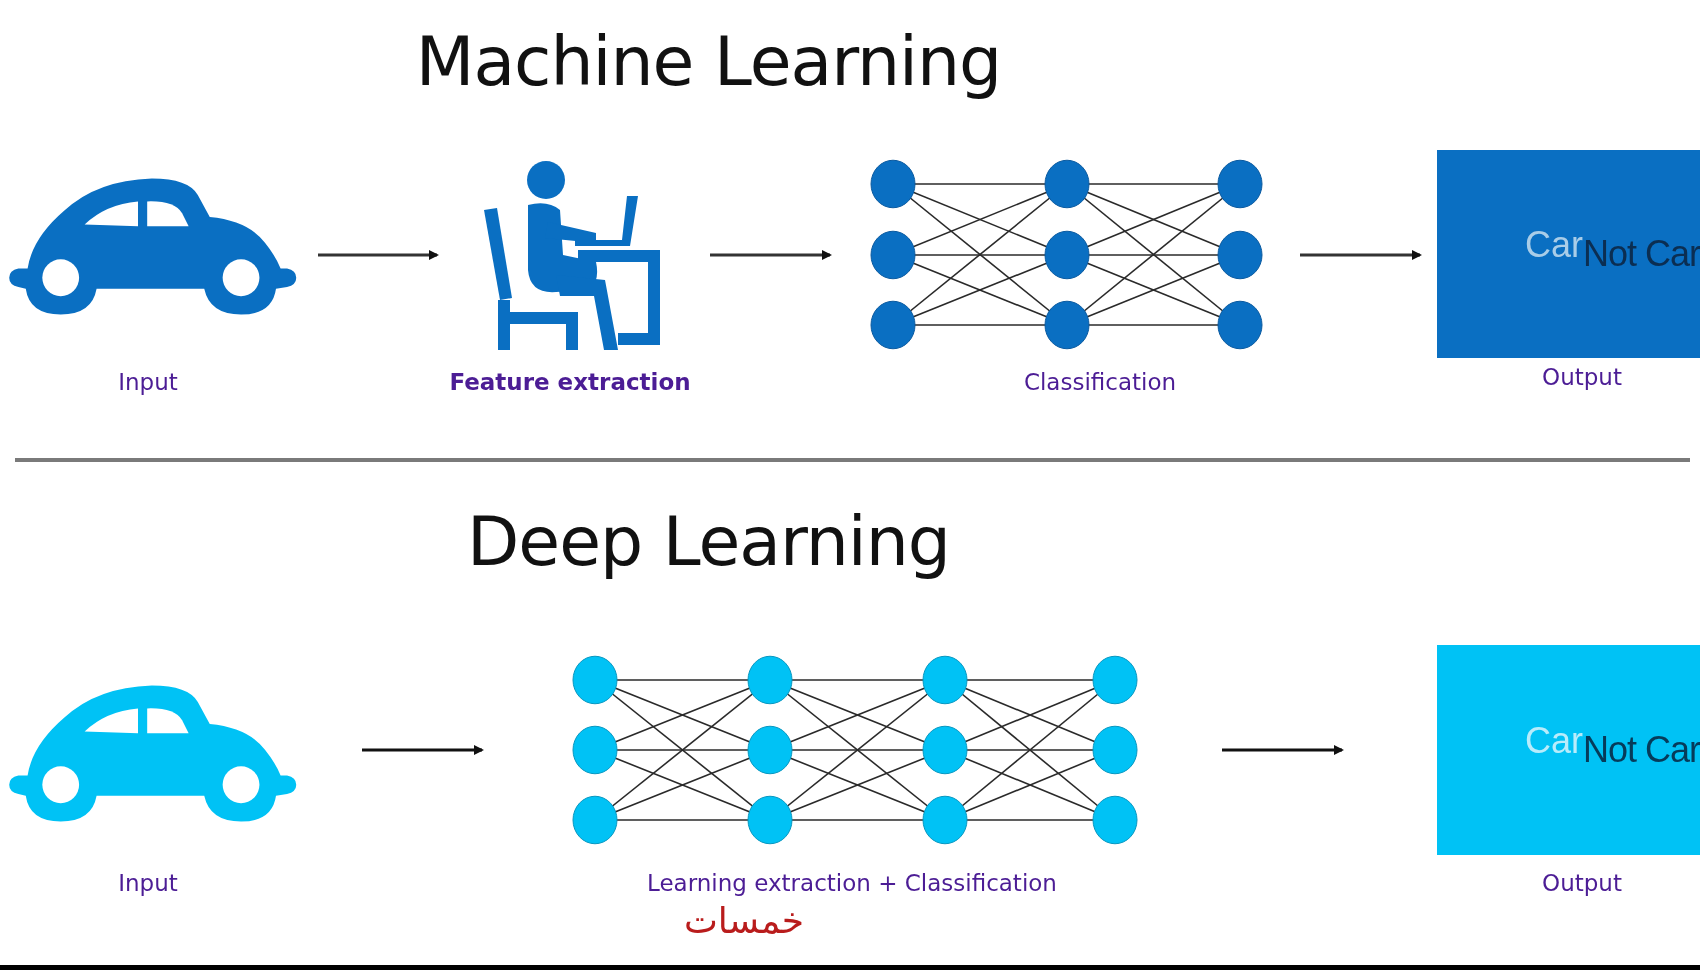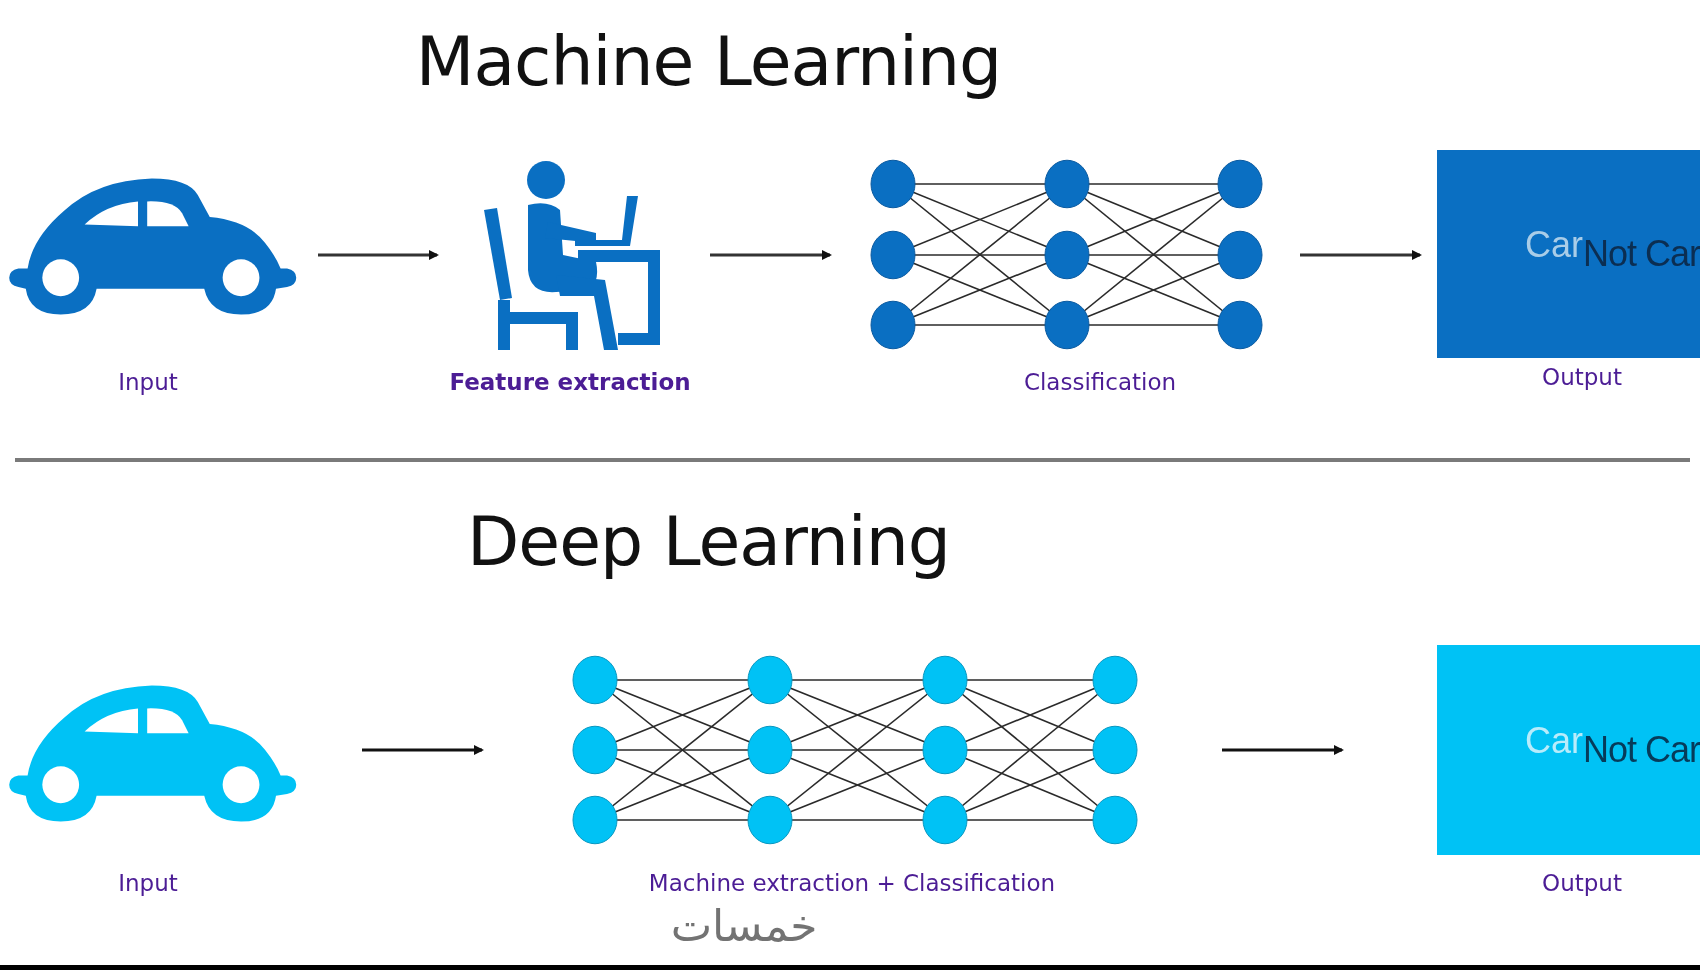--- a/index.html
+++ b/index.html
@@ -10,21 +10,21 @@
            letter-spacing:-1px; color:#111; }
   .label { position:absolute; font-size:23px; color:#4c1d95; white-space:nowrap;
            transform:translateX(-50%); font-family:"DejaVu Sans", sans-serif; }
   .outbox { position:absolute; left:1437px; width:263px; display:flex;
             flex-direction:row; align-items:center; justify-content:flex-end; }
   .outbox .l1 { font-family:"Liberation Sans", sans-serif; font-size:36px; margin-bottom:18px; }
   .outbox .l2 { font-family:Liberation Sans, sans-serif; font-size:36px; letter-spacing:-1px; }
   .divider { position:absolute; left:15px; width:1675px; top:458px; height:4px; background:#7a7a7a; }
   .bottom-bar { position:absolute; left:0; top:965px; width:1700px; height:5px; background:#000; }
   .watermark { position:absolute; left:0; width:1488px; top:900px; text-align:center;
-               font-size:44px; color:#737373; font-family:"DejaVu Sans", sans-serif; }
+               font-size:36px; color:#b91c1c; font-family:"DejaVu Sans", sans-serif; }
   svg.layer { position:absolute; left:0; top:0; }
 </style>
 </head>
 <body>
 
 <div class="title" style="top:22px;">Machine Learning</div>
 <div class="title" style="top:502px;">Deep Learning</div>
 
 <svg class="layer" width="1700" height="970">
   <defs>
@@ -163,17 +163,17 @@
 </div>
 
 <div class="label" style="left:148px; top:369px;">Input</div>
 <div class="label" style="left:570px; top:369px;font-weight:bold;">Feature extraction</div>
 <div class="label" style="left:1054px; top:369px;margin-left:46px;">Classification</div>
 <div class="label" style="left:1582px; top:364px;">Output</div>
 
 <div class="divider"></div>
 
 <div class="label" style="left:148px; top:870px;">Input</div>
-<div class="label" style="left:谷849px; left:852px; top:870px;">Machine extraction + Classification</div>
+<div class="label" style="left:谷849px; left:852px; top:870px;">Learning extraction + Classification</div>
 <div class="label" style="left:1582px; top:870px;">Output</div>
 
 <div class="watermark">خمسات</div>
 <div class="bottom-bar"></div>
 
 </body></html>

